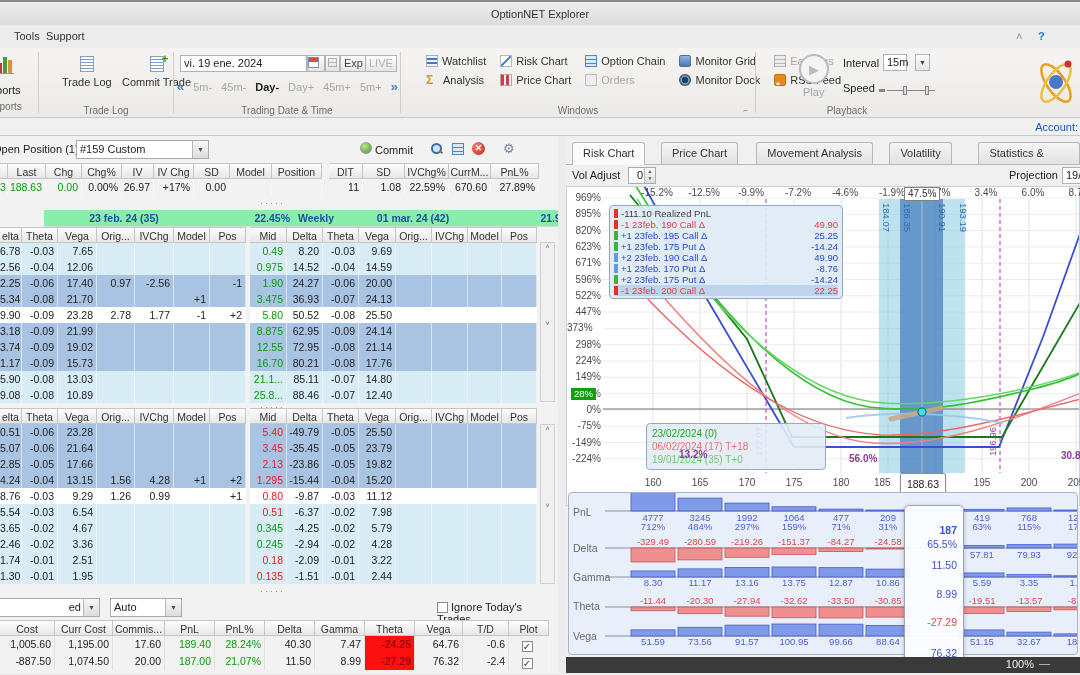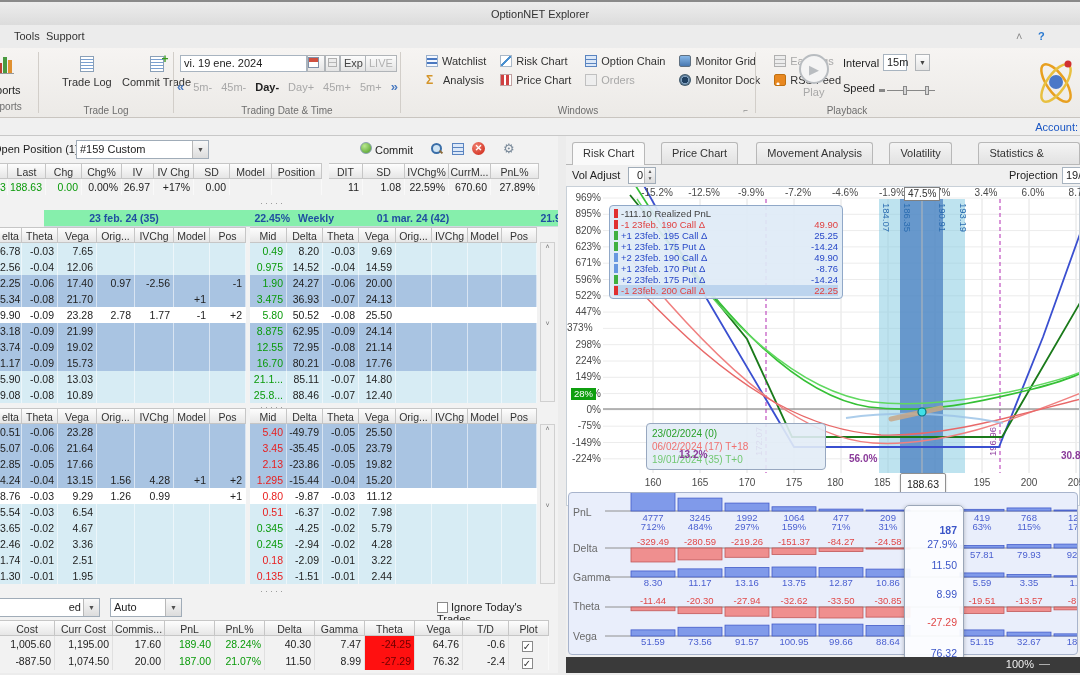--- a/index.html
+++ b/index.html
@@ -457,21 +457,21 @@
           <div class="clab" style="left: 0px; top: 216.9px; width: 34px; text-align: right;">0%</div>
           <div class="clab" style="left: 0px; top: 233.2px; width: 34px; text-align: right;">-75%</div>
           <div class="clab" style="left: 0px; top: 249.5px; width: 34px; text-align: right;">-149%</div>
           <div class="clab" style="left: 0px; top: 265.8px; width: 34px; text-align: right;">-224%</div>
         </div>
       <div id="x-labels">
           <div class="clab" style="left: 72px; top: 290px; width: 28px; text-align: center;">160</div>
           <div class="clab" style="left: 119px; top: 290px; width: 28px; text-align: center;">165</div>
           <div class="clab" style="left: 166px; top: 290px; width: 28px; text-align: center;">170</div>
           <div class="clab" style="left: 213px; top: 290px; width: 28px; text-align: center;">175</div>
-          <div class="clab" style="left: 260px; top: 290px; width: 28px; text-align: left;">180</div>
+          <div class="clab" style="left: 260px; top: 290px; width: 28px; text-align: center;">180</div>
           <div class="clab" style="left: 307px; top: 290px; width: 28px; text-align: left;">185</div>
           <div class="clab" style="left: 401px; top: 290px; width: 28px; text-align: center;">195</div>
           <div class="clab" style="left: 448px; top: 290px; width: 28px; text-align: center;">200</div>
           <div class="clab" style="left: 495px; top: 290px; width: 28px; text-align: center;">205</div>
         </div>
       <div class="badge" style="left:4px;top:201px">28%</div>
       <div id="zero-box" style="left:337px;top:0px">47.5%</div>
       <div id="legend-box">
           <div class="leg-row lg-dark">
             <span class="leg-chip" style="background: rgb(224, 48, 48);"></span>
@@ -632,21 +632,21 @@
           <text x="1075" y="558" fill="#4a5fd0" font-size="9.5" text-anchor="middle">92.3</text>
           <rect x="1053" y="575.7636363636364" width="44" height="1.2363636363636363" fill="#7b96ea" stroke="#3c55c8" stroke-width="0.8" opacity="0.95"></rect>
           <text x="1075" y="586" fill="#4a5fd0" font-size="9.5" text-anchor="middle">1.7</text>
           <rect x="1053" y="607" width="44" height="2.8567164179104476" fill="#f08a8a" stroke="#c05050" stroke-width="0.8" opacity="0.95"></rect>
           <text x="1075" y="604" fill="#e04848" font-size="9.5" text-anchor="middle">-8.7</text>
           <rect x="1053" y="633.8495049504951" width="44" height="2.1504950495049506" fill="#7b96ea" stroke="#3c55c8" stroke-width="0.8" opacity="0.95"></rect>
           <text x="1075" y="645" fill="#4a5fd0" font-size="9.5" text-anchor="middle">18.1</text>
         </svg>
       <div id="hl-box">
         <span class="hl-v" style="top:18px;font-weight:bold">187</span>
-        <span class="hl-v" style="top:32px">27.9%</span>
+        <span class="hl-v" style="top:32px">65.5%</span>
         <span class="hl-v" style="top:53px">11.50</span>
         <span class="hl-v" style="top:82px">8.99</span>
         <span class="hl-v" style="top:110px;color:#e04848">-27.29</span>
         <span class="hl-v" style="top:141px">76.32</span>
       </div>
     </div>
   </div>
 
   <div id="statusbar">
     <span id="zoom-level">100%</span>

